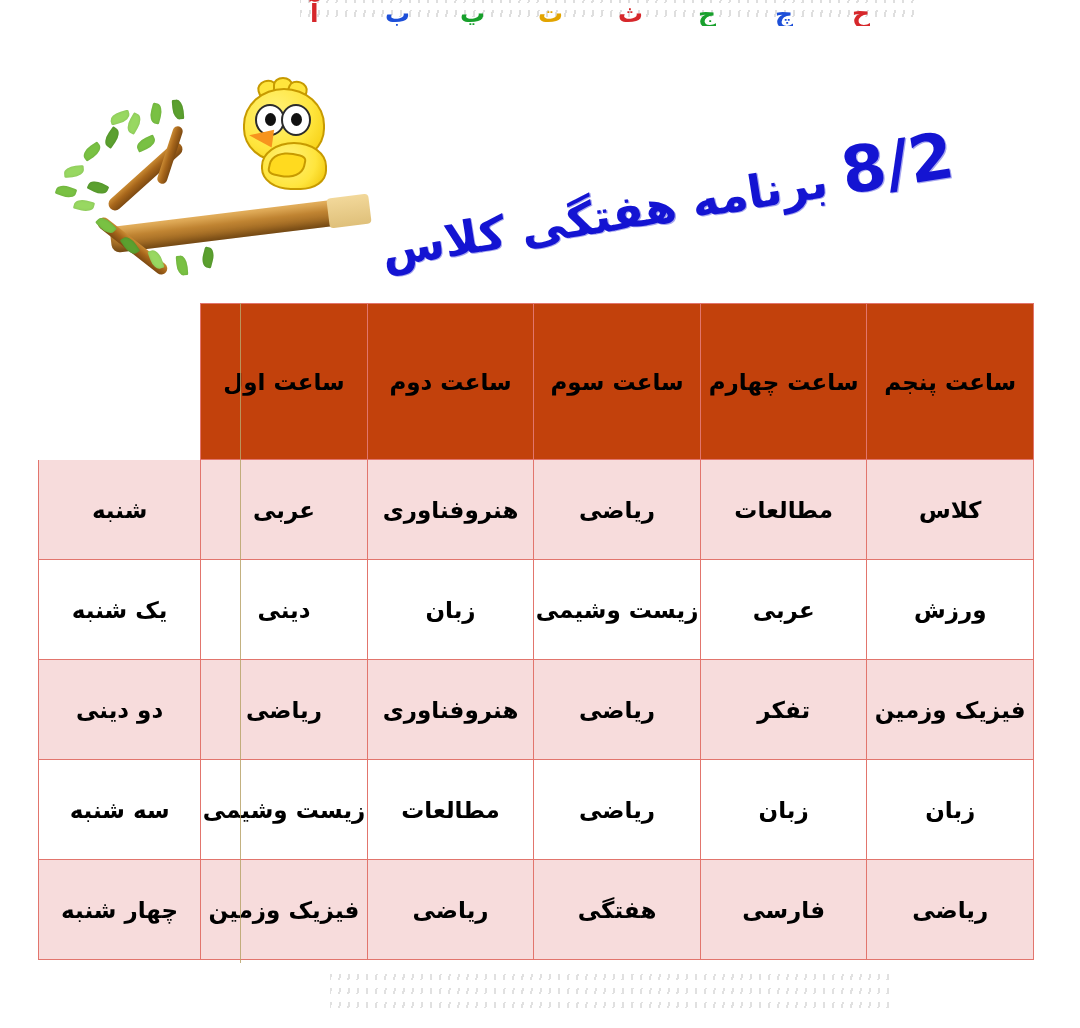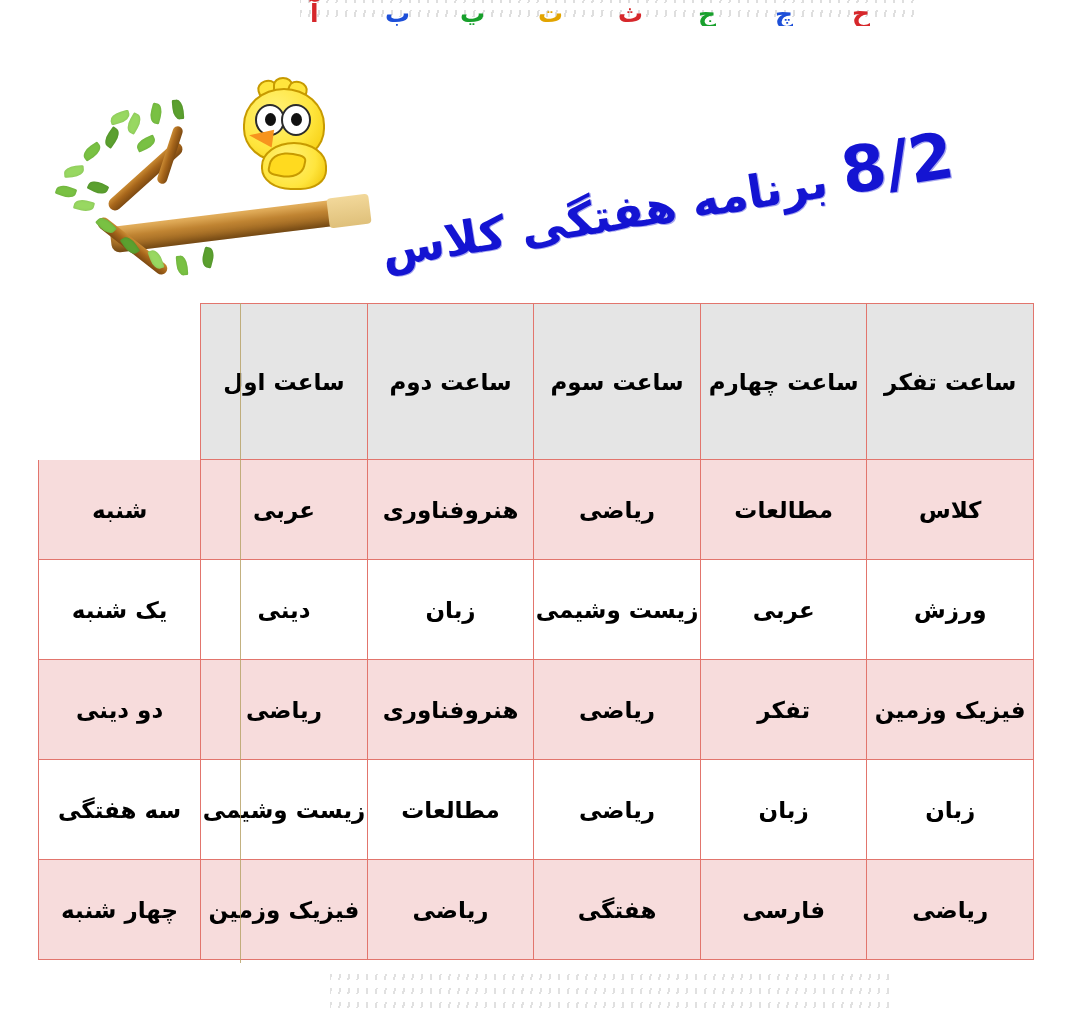--- a/index.html
+++ b/index.html
@@ -235,21 +235,21 @@
     font-size: 23px;
     padding: 0;
   }
   .col-hour { width: 150px; }
   .col-day  { width: 146px; }
 
   thead th {
     height: 155px;
     color: #e8392c;
     font-size: 23px;
-    background: #e5e5e5;
+    background: #c2410c;
   }
   thead th.corner {
     border: 1px solid transparent;
     border-left: 1px solid transparent;
     background: #ffffff;
   }
   tbody tr { height: 100px; }
   tbody tr.shaded td { background: #f7dcdc; }
   tbody tr.plain td { background: #ffffff; }
   td.day-cell {
@@ -374,21 +374,21 @@
     <colgroup>
       <col class="col-hour">
         <col class="col-hour">
         <col class="col-hour">
         <col class="col-hour">
         <col class="col-hour">
         <col class="col-day">
     </colgroup>
     <thead>
       <tr>
-        <th>ساعت تفکر</th>
+        <th>ساعت پنجم</th>
         <th>ساعت چهارم</th>
         <th>ساعت سوم</th>
         <th>ساعت دوم</th>
         <th>ساعت اول</th>
         <th class="corner"></th>
       </tr>
     </thead>
     <tbody>
       <tr class="shaded">
         <td>کلاس</td>
@@ -413,21 +413,21 @@
         <td>هنروفناوری</td>
         <td>ریاضی</td>
         <td class="day-cell">دو دینی</td>
       </tr>
       <tr class="plain">
         <td>زبان</td>
         <td>زبان</td>
         <td>ریاضی</td>
         <td>مطالعات</td>
         <td>زیست وشیمی</td>
-        <td class="day-cell">سه هفتگی</td>
+        <td class="day-cell">سه شنبه</td>
       </tr>
       <tr class="shaded">
         <td>ریاضی</td>
         <td>فارسی</td>
         <td>هفتگی</td>
         <td>ریاضی</td>
         <td>فیزیک وزمین</td>
         <td class="day-cell">چهار شنبه</td>
       </tr>
     </tbody>

